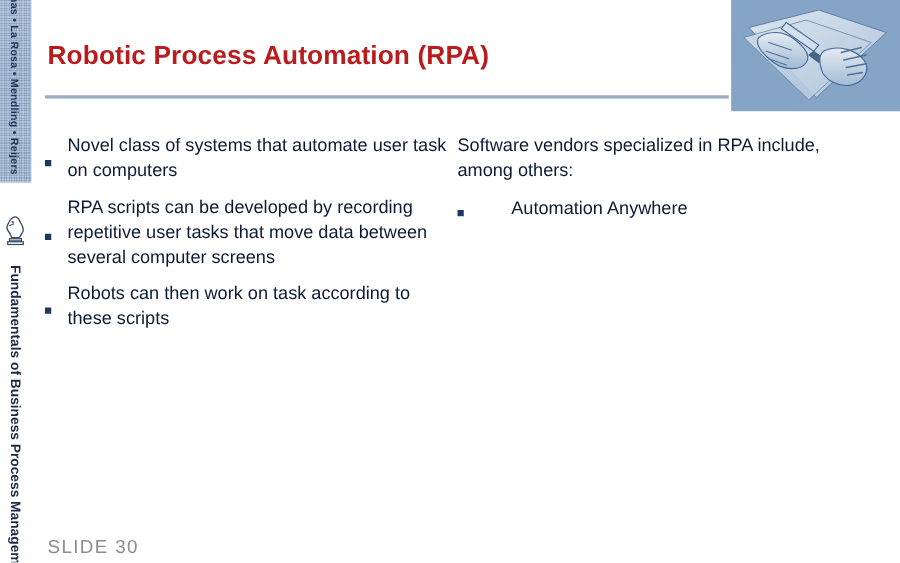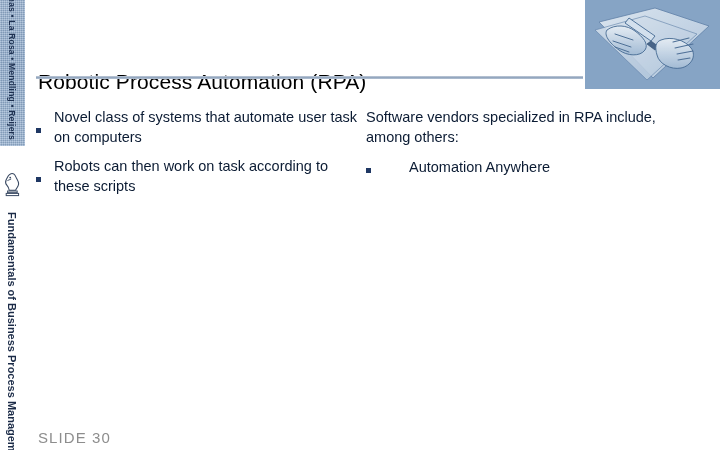--- a/index.html
+++ b/index.html
@@ -105,27 +105,26 @@
     line-height: 13px;
     margin-top: 40px;
   }
 
   
   .title {
     position: absolute;
     left: 38px;
     top: 32px;
     width: 520px;
-    color: #000000;
+    color: #b91c1c;
     font-size: 21px;
-    font-weight: normal;
+    font-weight: bold;
     letter-spacing: .1px;
     line-height: 26px;
     white-space: nowrap;
-    margin-top: 37px;
   }
   .title-rule {
     position: absolute;
     left: 36px;
     top: 76px;
     width: 547px;
     height: 3px;
     background: linear-gradient(180deg, #c2ccd9 0%, #8fa3bc 55%, #b9c6d6 100%);
   }
 
@@ -262,20 +261,24 @@
     </svg>
   </div>
 
   <div class="col-left">
 
     <div class="bullet-row">
       <div class="bullet-mark"><i></i></div>
       <div class="bullet-text">Novel class of systems that automate user task on computers</div>
     </div>
 
+    <div class="bullet-row">
+      <div class="bullet-mark"><i></i></div>
+      <div class="bullet-text">RPA scripts can be developed by recording repetitive user tasks that move data between several computer screens</div>
+    </div>
 
     <div class="bullet-row">
       <div class="bullet-mark"><i></i></div>
       <div class="bullet-text">Robots can then work on task according to these scripts</div>
     </div>
   </div>
 
   <div class="col-right">
 
     <div class="lead-text">Software vendors specialized in RPA include, among others:</div>

